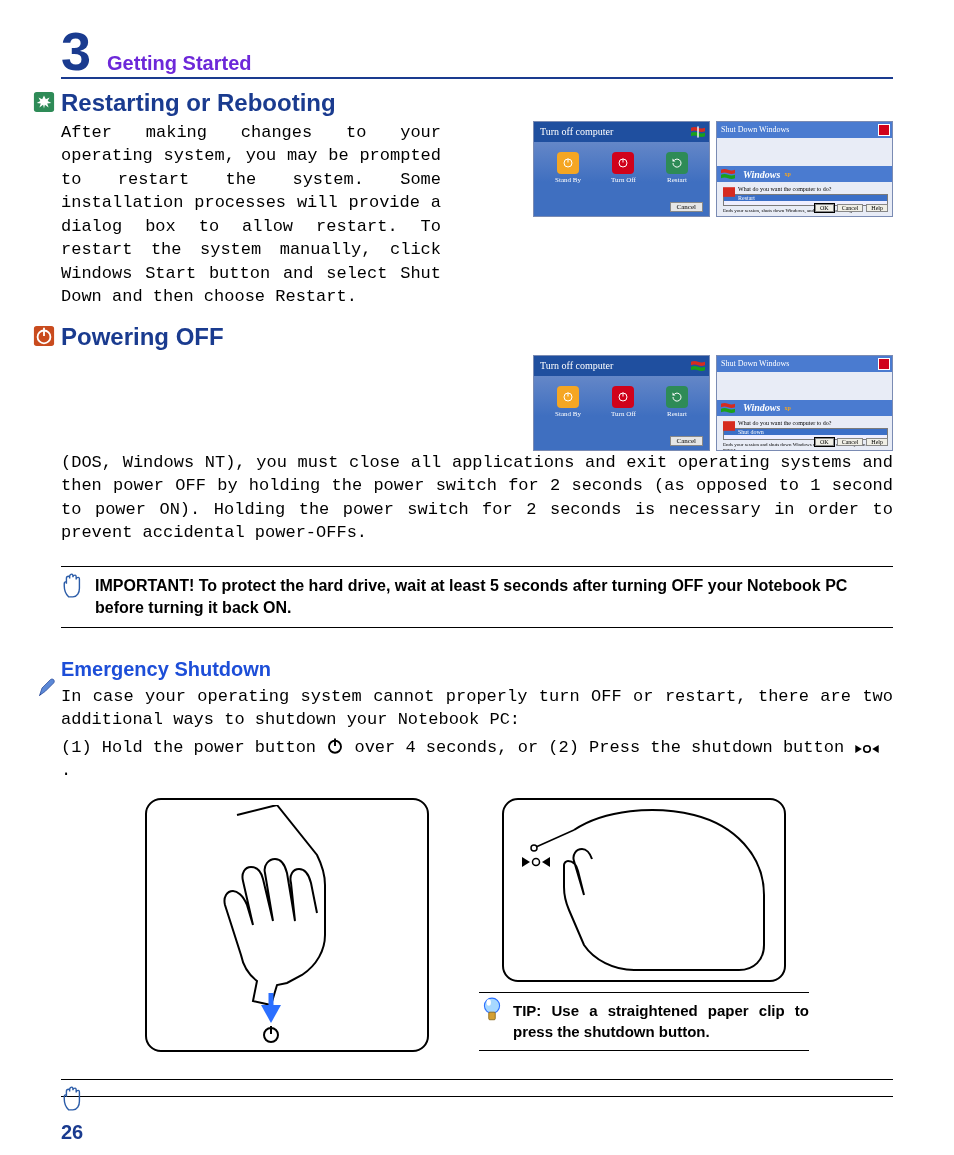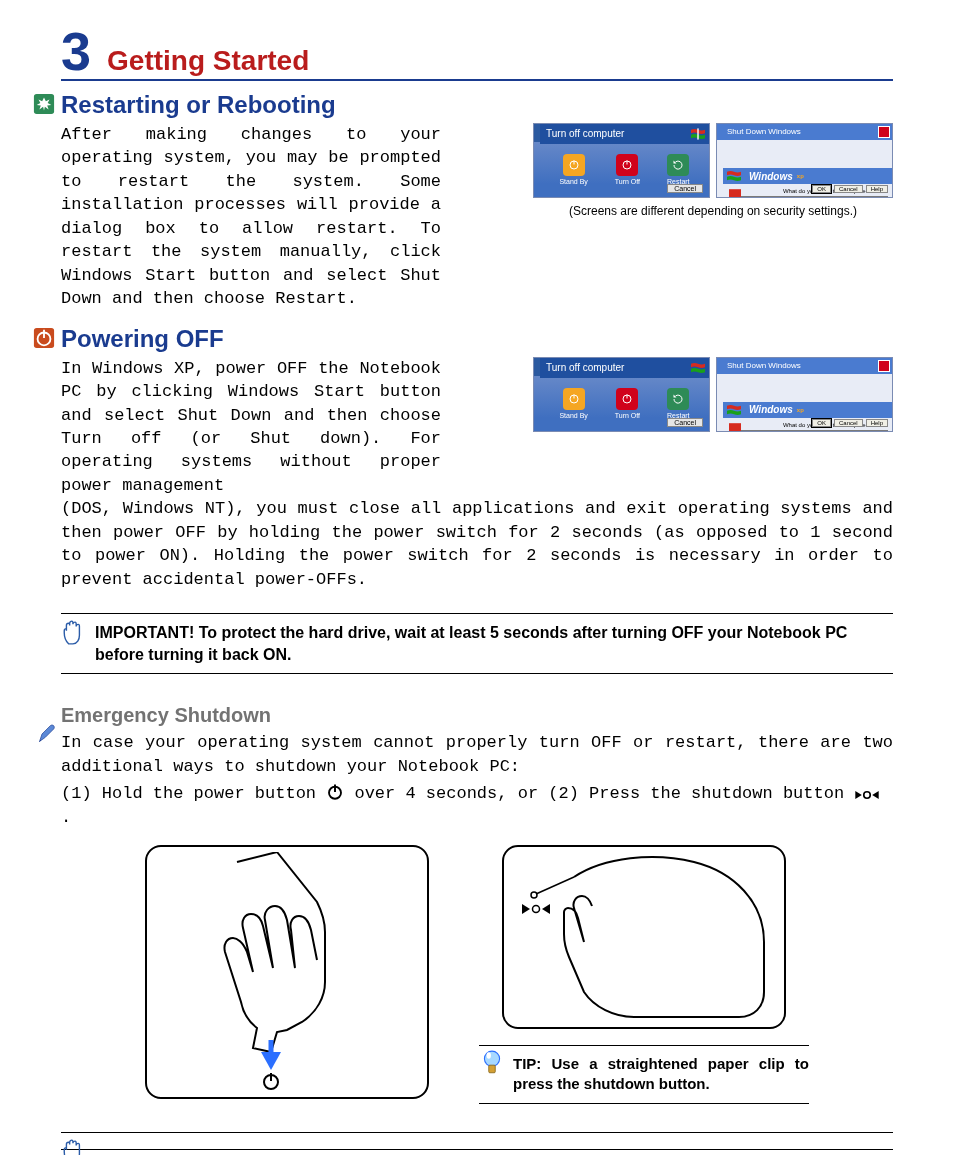--- a/index.html
+++ b/index.html
@@ -23,23 +23,23 @@
   }
   .ch-num {
     font-size: 54px;
     font-weight: 700;
     color: #1a3b8f;
     font-family: Arial, Helvetica, sans-serif;
     margin-right: 16px;
     line-height: 0.8;
   }
   .ch-title {
-    font-size: 28px;
-    font-weight: 700;
-    color: #b91c1c;
+    font-size: 20px;
+    font-weight: 700;
+    color: #6d28d9;
     font-family: Arial, Helvetica, sans-serif;
   }
   .sec {
     margin-top: 10px;
     position: relative;
   }
   .sec-icon {
     position: absolute;
     left: -28px;
     top: 2px;
@@ -49,41 +49,40 @@
   .sec-title {
     font-size: 24px;
     font-weight: 700;
     color: #1a3b8f;
     font-family: Arial, Helvetica, sans-serif;
     margin: 8px 0 4px 0;
   }
   .sub-title {
     font-size: 20px;
     font-weight: 700;
-    color: #737373;
+    color: #1d4ed8;
     font-family: Arial, Helvetica, sans-serif;
     margin: 18px 0 4px 0;
   }
   .clearfix::after { content: ""; display: block; clear: both; }
   .figs-right {
     float: right;
     width: 360px;
     margin-left: 16px;
   }
   .fig-row { display: flex; gap: 6px; }
   .fig-box {
     border: 1px solid #7a8bb3;
     flex: 1;
-    height: 75px;
+    height: 96px;
     box-sizing: border-box;
-    font-family: Liberation Sans, sans-serif;
+    font-family: Liberation Serif, serif;
     font-size: 8px;
     overflow: hidden;
     position: relative;
-    padding-left: 6px;
   }
   .fig-cap {
     font-family: Arial, Helvetica, sans-serif;
     font-size: 12px;
     text-align: center;
     margin-top: 6px;
     color: #000;
   }
   .turnoff {
     background: linear-gradient(#2c5aa0, #2c5aa0 18px, #6688c8 18px, #3f6fc0 60px);
@@ -128,21 +127,20 @@
     bottom: 4px; right: 6px;
     background: #e6e6e6;
     border: 1px solid #888;
     color: #000;
     font-size: 7px;
     padding: 0 6px;
   }
   .winxp {
     background: linear-gradient(#4a7bd0, #4a7bd0 16px, #e8ecf6 16px, #e8ecf6);
     position: relative;
-    text-align: right;
   }
   .winxp .bar {
     height: 16px; line-height: 16px;
     padding-left: 4px; color: #fff; font-size: 8px;
     display: flex; align-items: center; justify-content: space-between;
   }
   .winxp .close { width: 10px; height: 10px; background: #d0021b; border: 1px solid #fff; margin-right: 2px; }
   .winxp .brand {
     display: flex; align-items: center; gap: 4px;
     padding: 2px 4px;
@@ -306,21 +304,20 @@
               </div>
             <div style="font-size:5px;">Ends your session, shuts down Windows, and starts Windows again.</div>
           </div>
           <div class="btnrow">
             <div class="b" style="outline:1px solid #000;">OK</div>
             <div class="b">Cancel</div>
             <div class="b">Help</div>
           </div>
         </div>
       </div>
-      <div class="fig-cap">(Screens are different depending on security settings.)</div>
     </div>
 
     <p class="body-text" style="width:380px;">After making changes to your operating system, you may be prompted to restart the system. Some installation processes will provide a dialog box to allow restart. To restart the system manually, click Windows Start button and select Shut Down and then choose Restart.</p>
   </div>
 
   <div class="sec clearfix">
     <svg class="sec-icon" viewBox="0 0 24 24">
       <rect x="1" y="1" width="22" height="22" rx="3" fill="#c94b1e"></rect>
       <circle cx="12" cy="13" r="7" fill="none" stroke="#fff" stroke-width="2"></circle>
       <rect x="11" y="3" width="2" height="9" fill="#fff"></rect>
@@ -393,21 +390,20 @@
           </div>
           <div class="btnrow">
             <div class="b" style="outline:1px solid #000;">OK</div>
             <div class="b">Cancel</div>
             <div class="b">Help</div>
           </div>
         </div>
       </div>
     </div>
 
-    <p class="body-text" style="width:380px;margin-bottom:0;">In Windows XP, power OFF the Notebook PC by clicking Windows Start button and select Shut Down and then choose Turn off (or Shut down). For operating systems without proper power management </p>
     <p class="body-text" style="clear:both;margin-top:0;">(DOS, Windows NT), you must close all applications and exit operating systems and then power OFF by holding the power switch for 2 seconds (as opposed to 1 second to power ON). Holding the power switch for 2 seconds is necessary in order to prevent accidental power-OFFs.</p>
   </div>
 
   <div class="callout">
     <svg class="c-icon" viewBox="0 0 24 24">
       <path d="M7 22 C4 19 3 15 3 12 L3 10 C3 9 4 8 5 8 C5 8 5 9 5 10 L5 5 C5 4 6 3 7 3 C8 3 8 4 8 5 L8 3 C8 2 9 1 10 1 C11 1 11 2 11 3 L11 4 C11 3 12 2 13 2 C14 2 14 3 14 4 L14 6 C14 5 15 4 16 4 C17 4 17 5 17 6 L17 14 C17 18 15 22 11 22 Z" fill="none" stroke="#2b5ca8" stroke-width="1.3"></path>
     </svg>
     <span>IMPORTANT!  To protect the hard drive, wait at least 5 seconds after turning OFF your Notebook PC before turning it back ON.</span>
   </div>
 
@@ -437,21 +433,21 @@
       <div class="diagram-box">
         <svg width="260" height="240" viewBox="0 0 260 240">
           <path d="M80 10 L120 0 L160 50 C165 60 168 68 168 80 L168 130 C168 145 160 160 145 170 L130 178 L120 180 L114 200 L96 196 L100 176 C92 170 86 160 84 150 L68 100 C66 92 70 86 76 86 C80 86 86 90 90 100 L96 120 L86 76 C84 68 88 62 94 62 C100 62 104 66 106 74 L116 116 L108 68 C106 60 112 54 118 54 C124 54 128 60 130 68 L138 116 L134 78 C132 70 136 64 142 64 C148 64 152 70 154 78 L160 108" fill="#fff" stroke="#000" stroke-width="2"></path>
 
           <line x1="114" y1="188" x2="114" y2="208" stroke="#2b6fff" stroke-width="5"></line>
           <path d="M104 200 L114 218 L124 200 Z" fill="#2b6fff"></path>
           <circle cx="114" cy="230" r="7" fill="none" stroke="#000" stroke-width="2"></circle>
           <rect x="113" y="221" width="2" height="8" fill="#000"></rect>
         </svg>
       </div>
-      <div class="right-col" style="width:330px;gap:6px;">
+      <div class="right-col" style="width:330px;">
         <div class="diagram-box" style="height:180px;width:280px;align-self:center;">
           <svg width="260" height="170" viewBox="0 0 260 170">
             <path d="M60 25 C90 5 140 0 180 10 C220 20 250 50 250 90 L250 140 C250 155 240 165 225 165 L120 165 C100 165 80 155 70 140 L55 105 C52 98 50 90 50 82 L50 60 C50 58 52 56 54 56 C58 56 62 58 64 66 L70 90 L60 56 C58 50 62 44 68 44 C72 44 76 48 78 54" fill="#fff" stroke="#000" stroke-width="2"></path>
             <line x1="60" y1="25" x2="22" y2="42" stroke="#000" stroke-width="1.5"></line>
             <circle cx="20" cy="43" r="3" fill="none" stroke="#000" stroke-width="1.5"></circle>
             <g transform="translate(8,52)">
               <path d="M0 0 L8 5 L0 10 Z" fill="#000"></path>
               <circle cx="14" cy="5" r="3.5" fill="none" stroke="#000" stroke-width="1.5"></circle>
               <path d="M28 0 L20 5 L28 10 Z" fill="#000"></path>
             </g>

